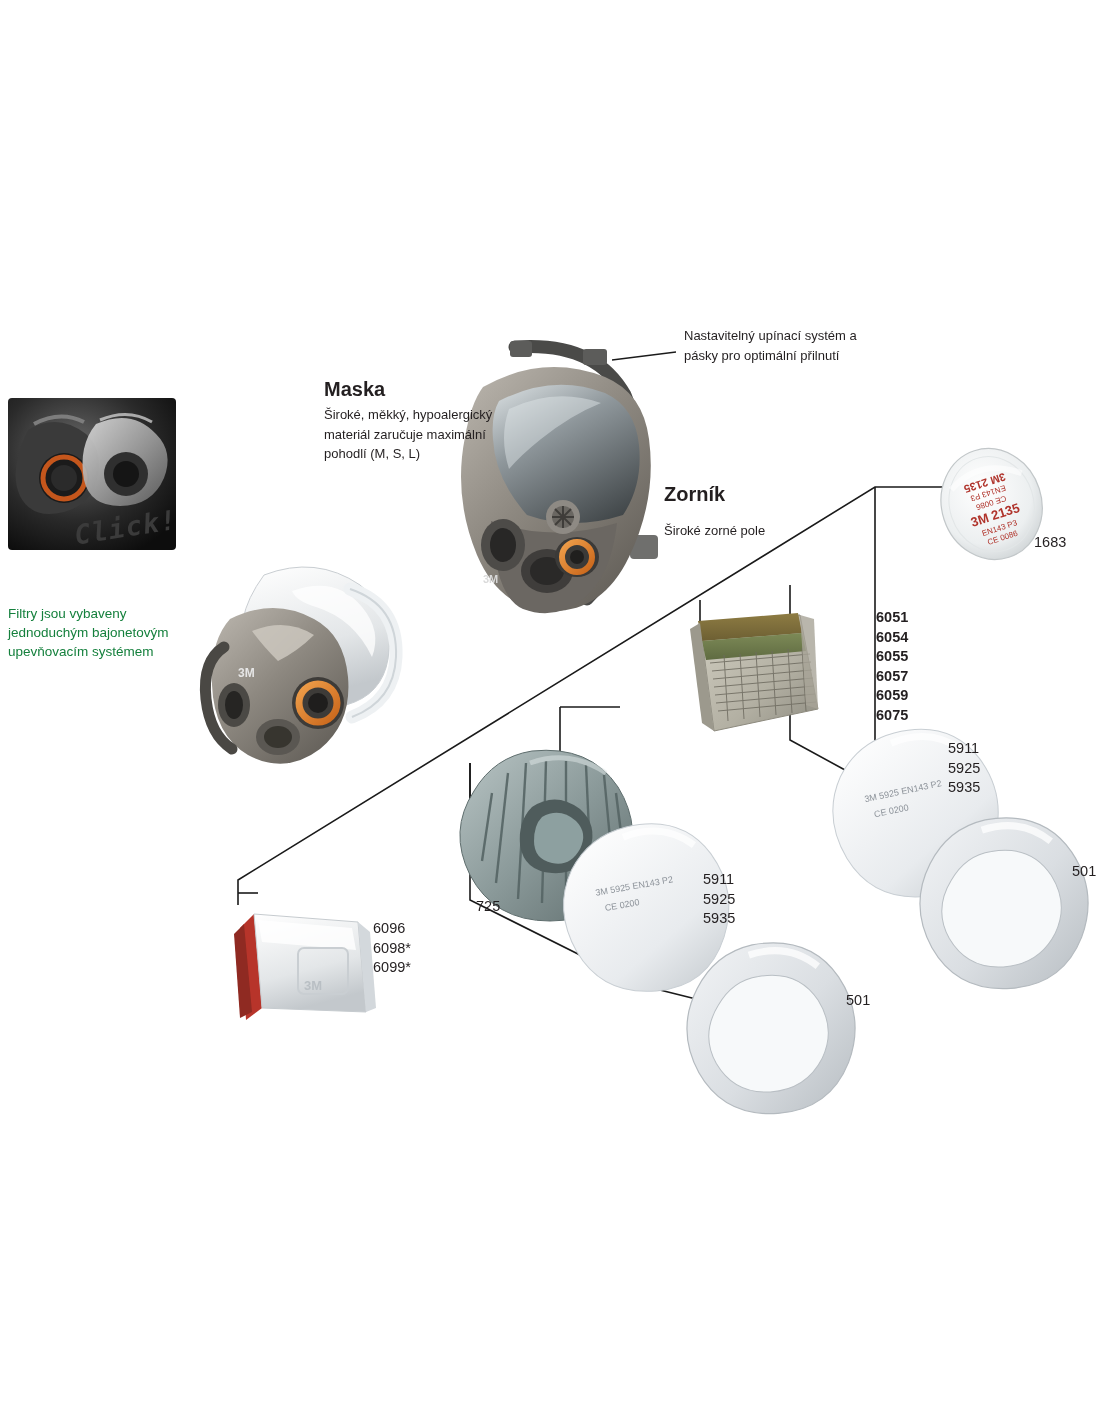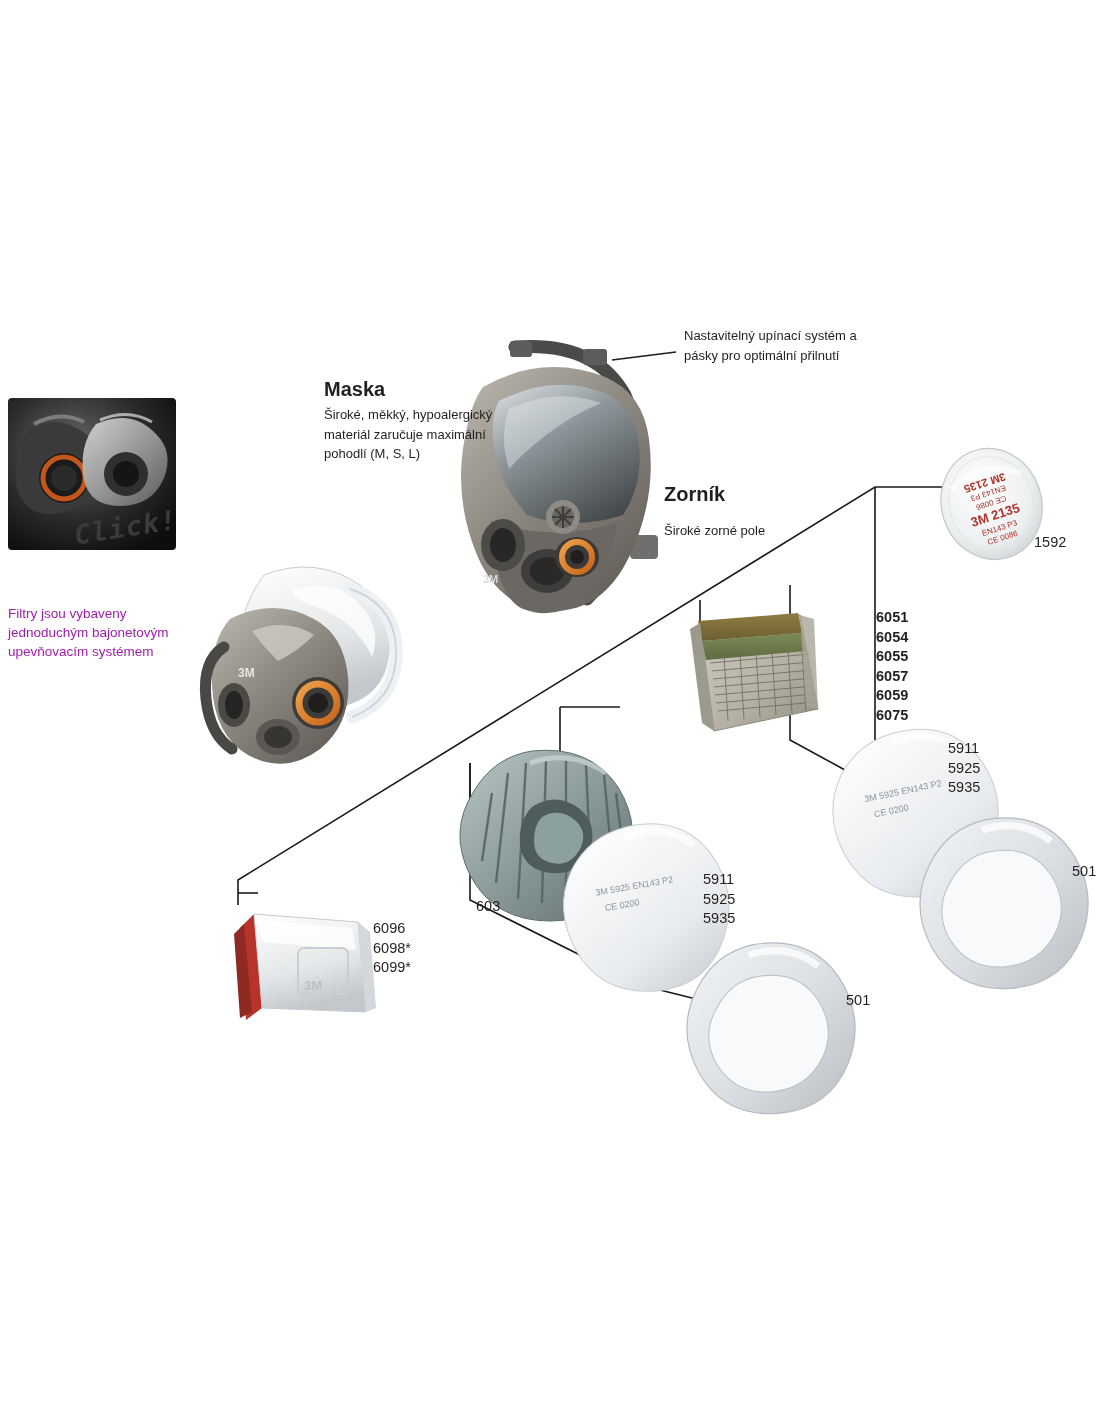--- a/index.html
+++ b/index.html
@@ -29,21 +29,21 @@
     color: #231f20;
   }
   .body-text {
     font-size: 13px;
     line-height: 19.5px;
     color: #231f20;
   }
   .small-text {
     font-size: 13.5px;
     line-height: 19px;
-    color: #a21caf;
+    color: #15803d;
   }
   .code-label {
     font-size: 14.5px;
     line-height: 19.5px;
     color: #231f20;
     white-space: pre-line;
   }
   .blk { position: absolute; }
 
   #txt-maska { left: 290px; top: 377px; width: 180px; margin-left: 34px; }
@@ -413,33 +413,33 @@
 
   <div class="blk" id="txt-zornik">
     <div class="heading">Zorník</div>
     <div class="body-text" style="margin-top:15px;">Široké zorné pole</div>
   </div>
 
   <div class="blk" id="txt-filtry">
     <div class="small-text">Filtry jsou vybaveny jednoduchým bajonetovým upevňovacím systémem</div>
   </div>
 
-  <div class="blk code-label" id="lbl-2135">1592</div>
+  <div class="blk code-label" id="lbl-2135">1683</div>
   <div class="blk code-label" id="lbl-6051">6051
 6054
 6055
 6057
 6059
 6075</div>
   <div class="blk code-label" id="lbl-5911a">5911
 5925
 5935</div>
   <div class="blk code-label" id="lbl-5911b">5911
 5925
 5935</div>
   <div class="blk code-label" id="lbl-501a">501</div>
   <div class="blk code-label" id="lbl-501b">501</div>
-  <div class="blk code-label" id="lbl-603">603</div>
+  <div class="blk code-label" id="lbl-603">725</div>
   <div class="blk code-label" id="lbl-6096">6096
 6098*
 6099*</div>
 
 </div>
 
 </body></html>

